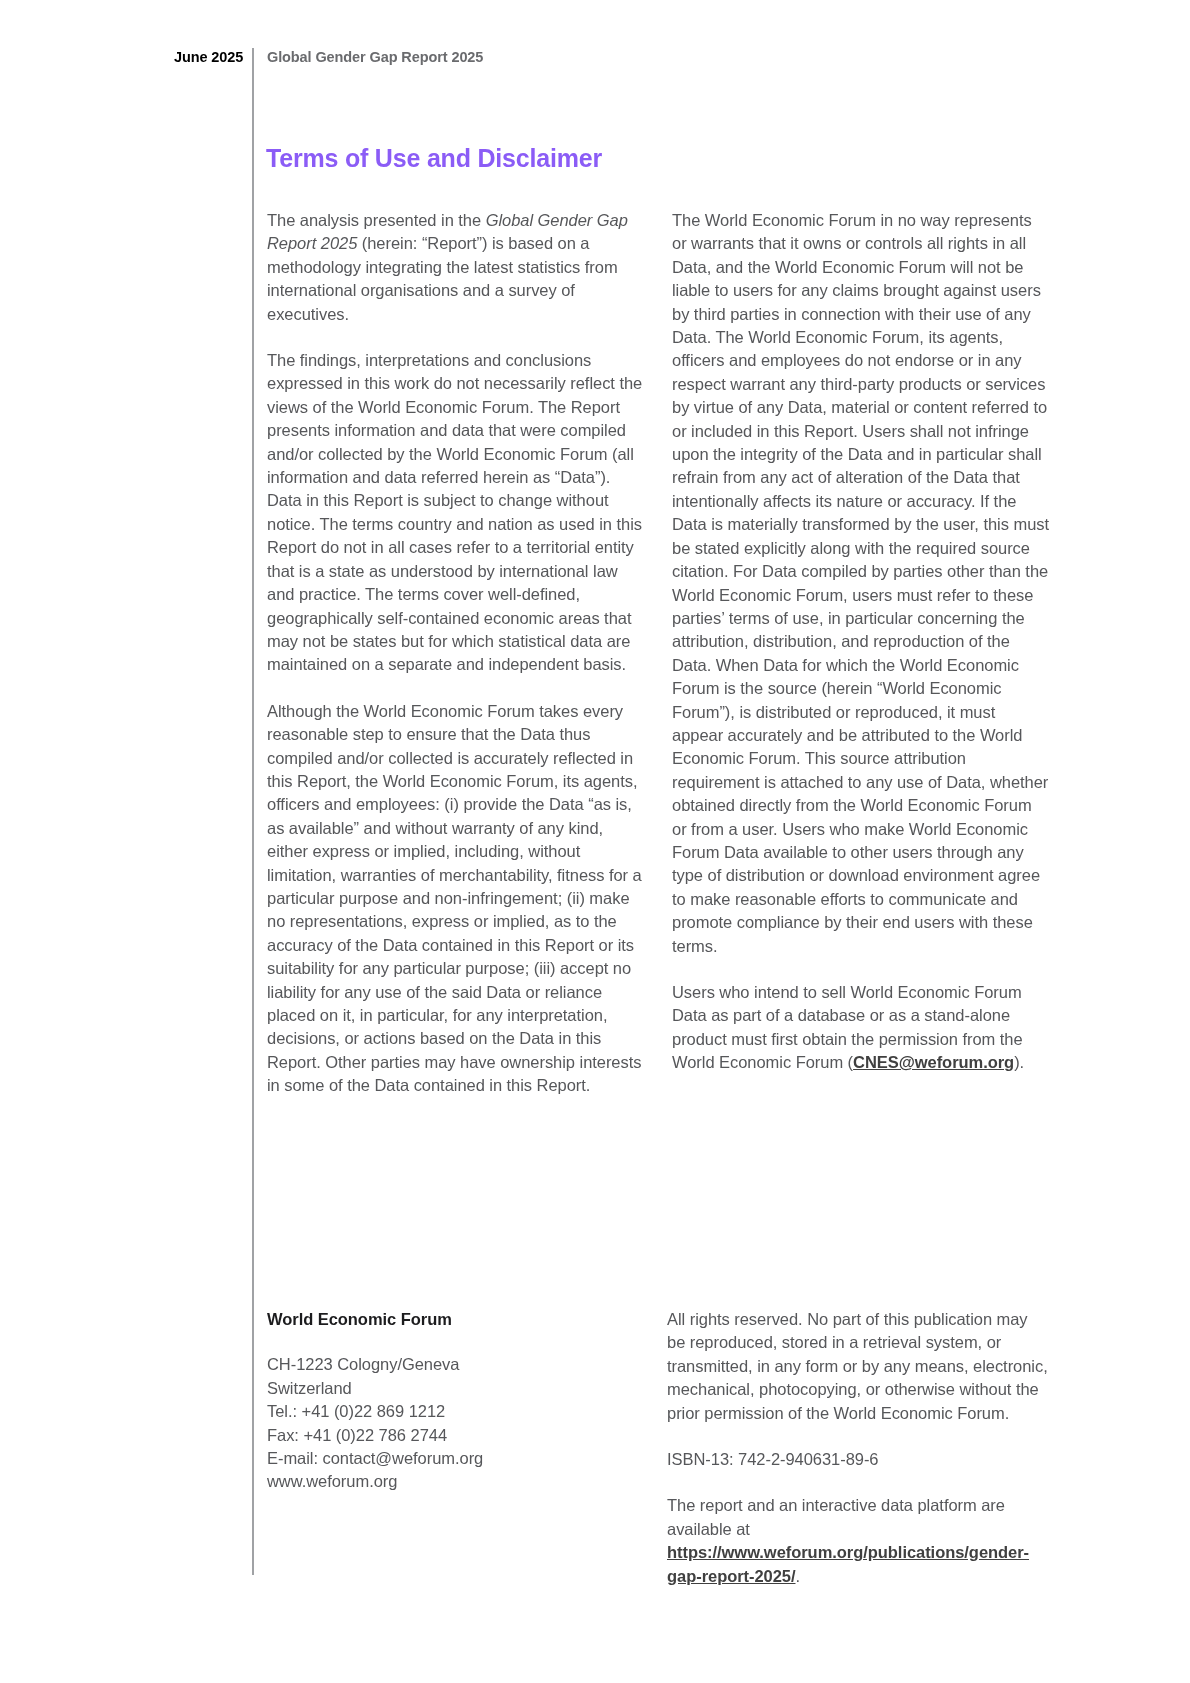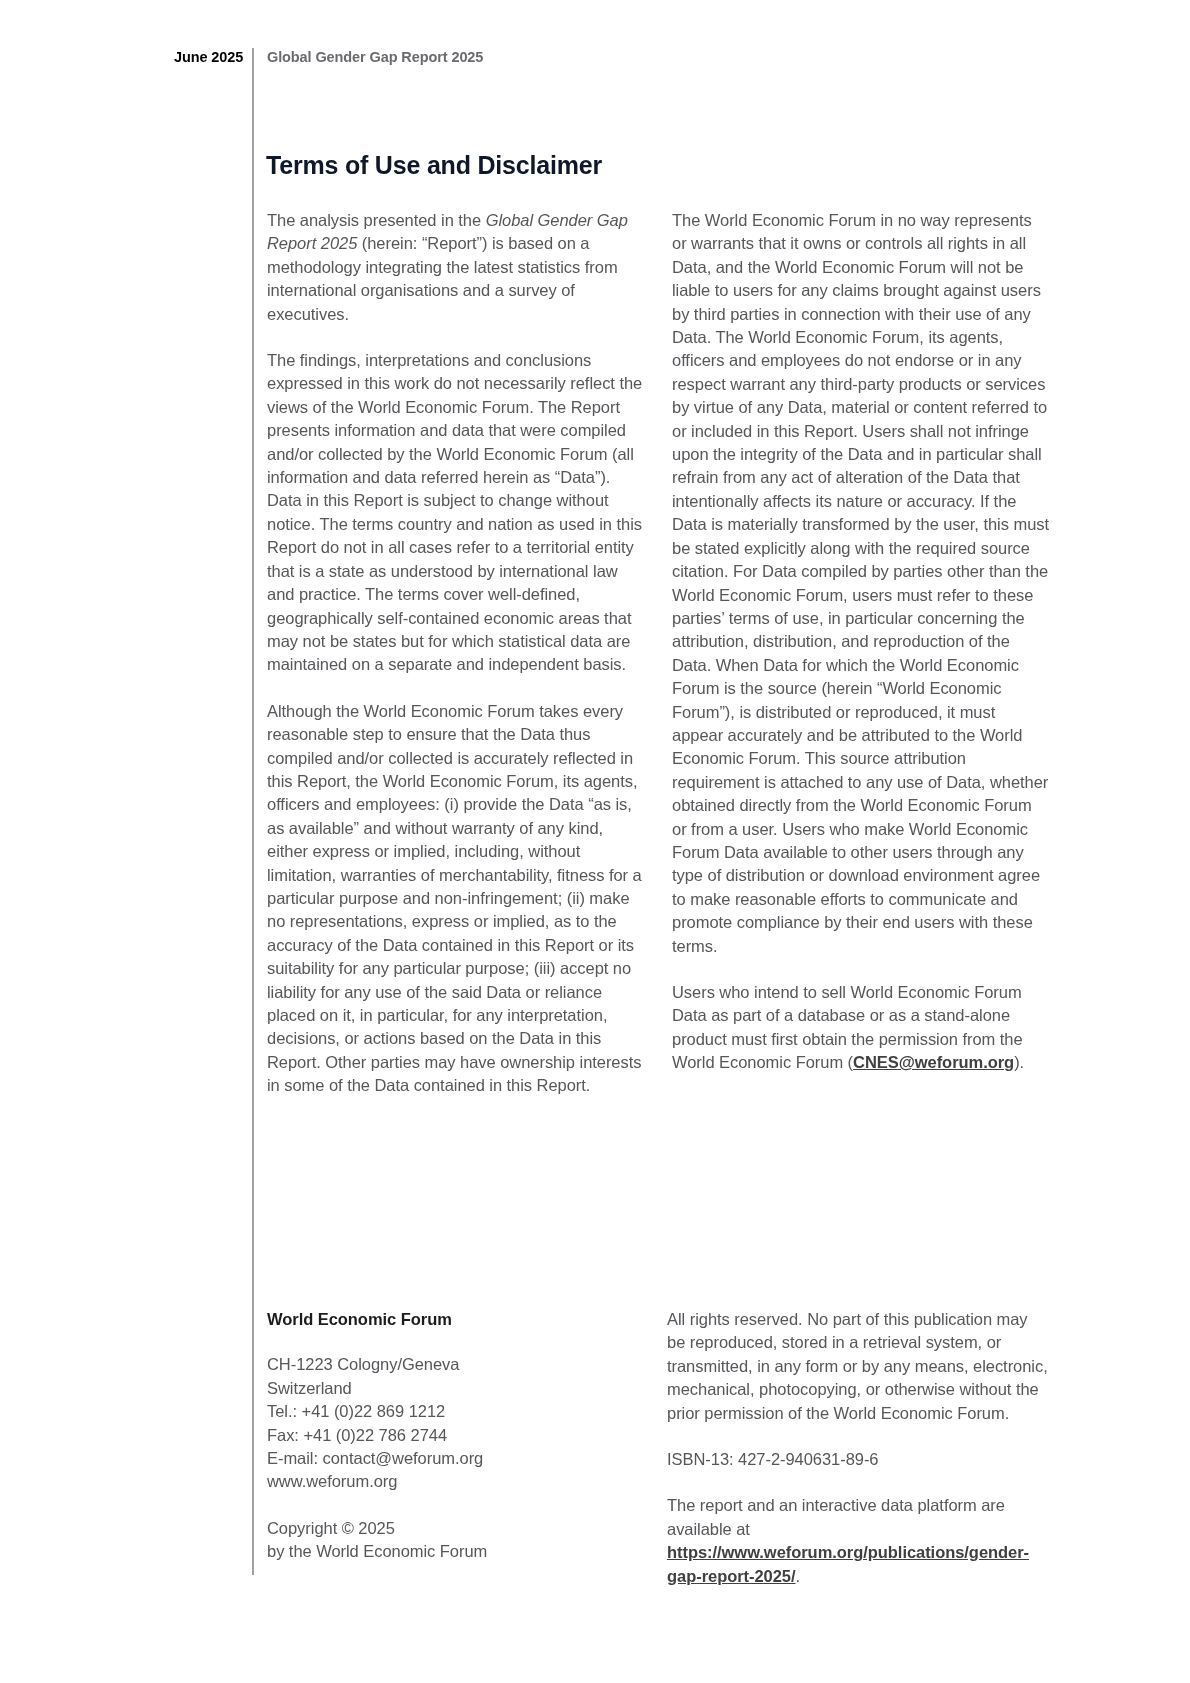--- a/index.html
+++ b/index.html
@@ -13,22 +13,22 @@
   }
   .header-report {
     position:absolute; top:49px; left:267px;
     font-size:14.5px; font-weight:bold; color:#6a6b6e; letter-spacing:-0.1px;
   }
   .vrule {
     position:absolute; left:252px; top:48px; width:1.6px; height:1527px;
     background:#a0a2a5;
   }
   .page-title {
-    position:absolute; left:266px; top:151px;
-    font-size:25px; font-weight:bold; color:#0f172a; letter-spacing:-0.2px;
+    position:absolute; left:266px; top:144px;
+    font-size:25px; font-weight:bold; color:#8b5cf6; letter-spacing:-0.2px;
   }
   .columns {
     position:absolute; left:267px; top:209px; width:782px;
     display:flex; gap:28px;
   }
   .col {
     width:377px; font-size:16.5px; line-height:23.4px; color:#56575a;
     letter-spacing:-0.05px;
   }
   .col p { margin:0 0 23px 0; }
@@ -74,25 +74,21 @@
   <div class="footer-left">
     <div class="footer-heading">World Economic Forum</div>
     <div class="footer-block">
         <div>CH-1223 Cologny/Geneva</div>
         <div>Switzerland</div>
         <div>Tel.: +41 (0)22 869 1212</div>
         <div>Fax: +41 (0)22 786 2744</div>
         <div>E-mail: contact@weforum.org</div>
         <div>www.weforum.org</div>
       </div>
-    <div>
-        <div>Copyright © 2025</div>
-        <div>by the World Economic Forum</div>
-      </div>
   </div>
 
   <div class="footer-right">
     <p>All rights reserved. No part of this publication may be reproduced, stored in a retrieval system, or transmitted, in any form or by any means, electronic, mechanical, photocopying, or otherwise without the prior permission of the World Economic Forum.</p>
-    <p>ISBN-13: 427-2-940631-89-6</p>
+    <p>ISBN-13: 742-2-940631-89-6</p>
     <p><span>The report and an interactive data platform are available at </span><span class="lnk">https://www.weforum.org/publications/gender-gap-report-2025/</span><span>.</span></p>
   </div>
 
 </div>
 
 </body></html>

